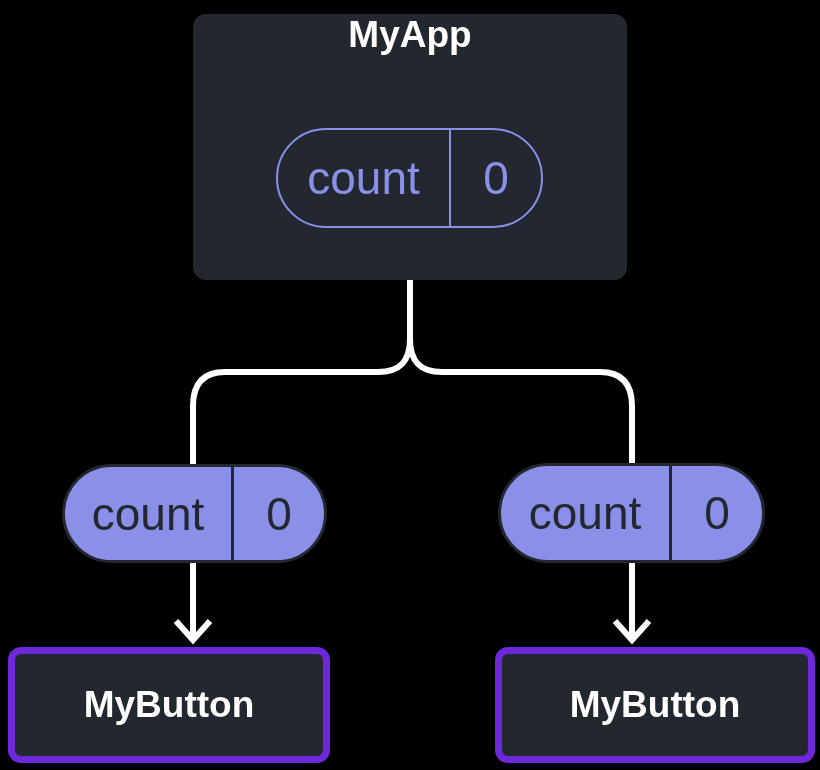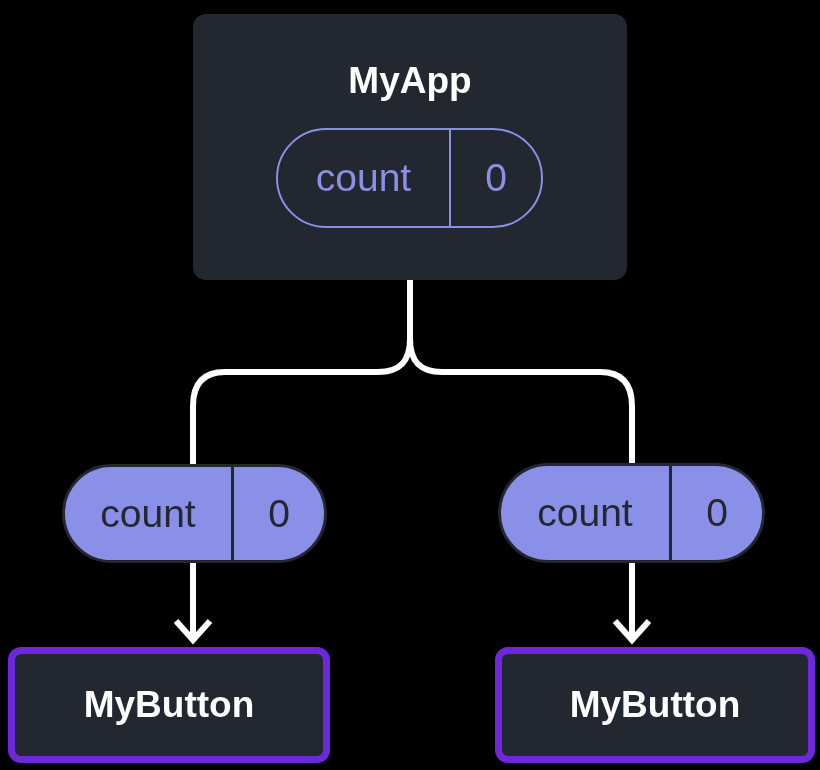--- a/index.html
+++ b/index.html
@@ -32,29 +32,28 @@
     left: 193px;
     top: 14px;
     width: 434px;
     height: 266px;
   }
   .node-title {
     text-align: center;
     color: #FFFFFF;
     font-weight: 700;
     font-size: 37px;
-    margin-top: 46px;
   }
   .pill {
     position: absolute;
     display: flex;
     align-items: stretch;
     border-radius: 60px;
     box-sizing: border-box;
-    font-size: 39px;
+    font-size: 46px;
     overflow: hidden;
   }
   .pill .cell {
     display: flex;
     align-items: center;
     justify-content: center;
     box-sizing: border-box;
   }
   .pill .cell-value { flex: 1; }
   .pill-outlined {

